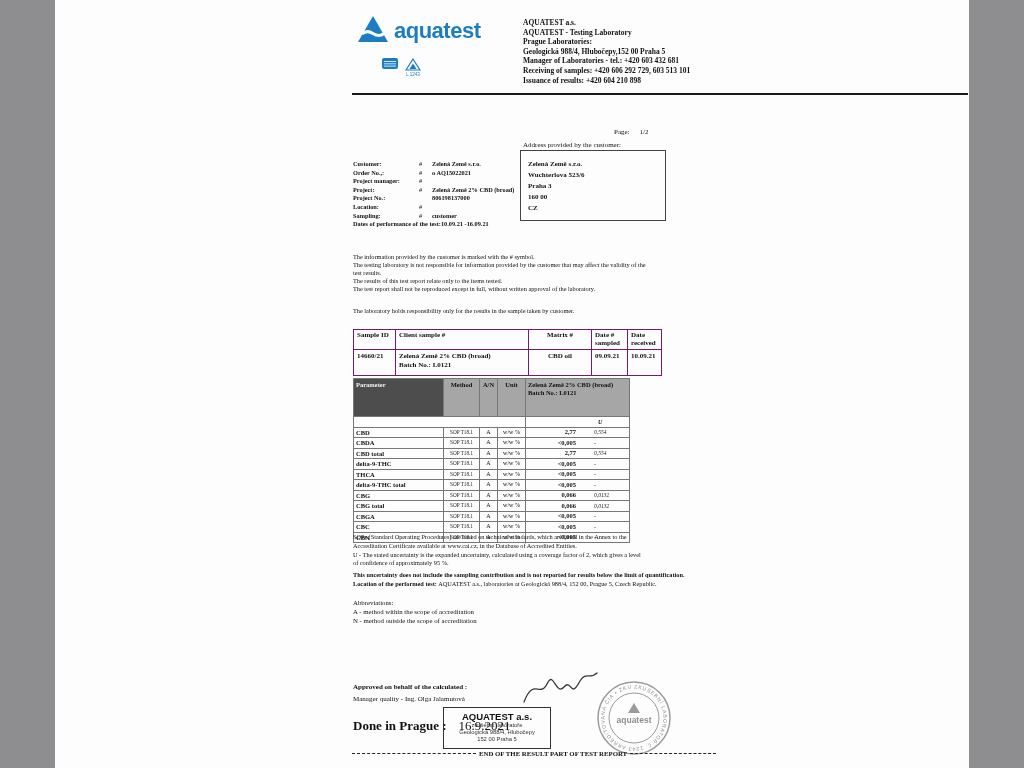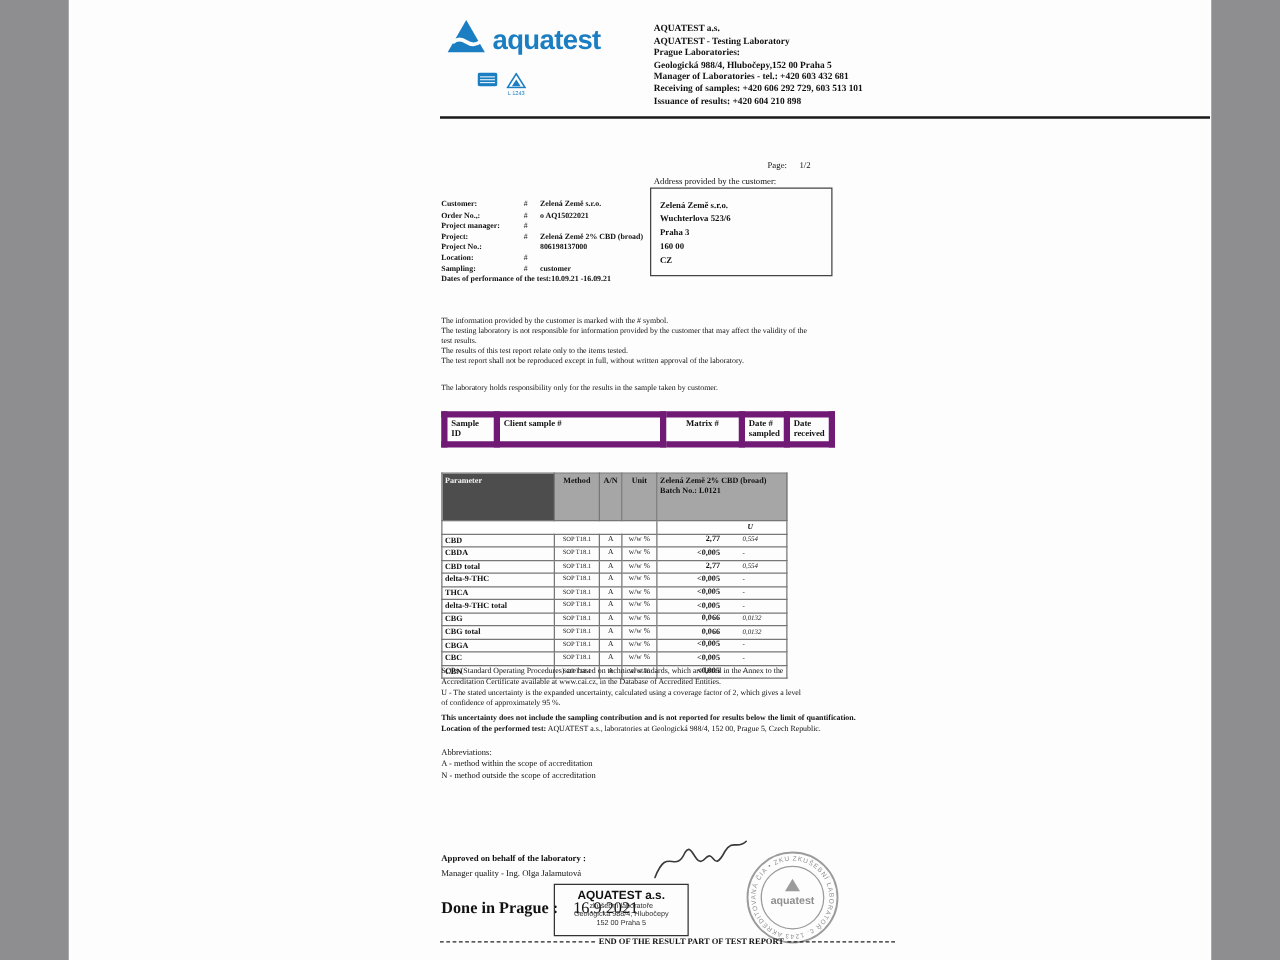--- a/index.html
+++ b/index.html
@@ -35,21 +35,21 @@
   .chash { width:13px; flex-shrink:0; }
   .cval { font-weight:bold; }
   .crow.long .clab { width:auto; }
   .crow.long .chash { width:0; }
 
   .disc { left:1px; top:253px; font-size:6.3px; line-height:8px; }
   .disc-final { left:1px; top:307px; font-size:6.3px; }
 
   table { border-collapse:collapse; table-layout:fixed; }
   .stable { left:1px; top:329px; }
-  .stable th, .stable td { border:5px solid #701a75; vertical-align:top; padding:2px 3px; text-align:left; }
+  .stable th, .stable td { border:1px solid #701a75; vertical-align:top; padding:2px 3px; text-align:left; }
   .stable th { font-size:7px; font-weight:bold; line-height:7.5px; height:18px; }
   .stable td { font-size:7px; font-weight:bold; line-height:8.5px; height:26px; }
   .stable .ctr { text-align:center; }
 
   .rtable { left:1px; top:378px; }
   .rtable th, .rtable td { border:1px solid #777; }
   .rtable th { background:#a6a6a6; font-weight:bold; font-size:6.5px; vertical-align:top; padding:2px; height:38px; line-height:7.5px; text-align:left; }
   .rtable th.hctr { text-align:center; }
   .rtable th.param { background:#4d4d4d; color:#f2f2f2; }
   .rtable td { font-size:6.5px; padding:0.5px 2px; height:9px; line-height:7.5px; }
@@ -210,20 +210,30 @@
         <th>Client sample #</th>
         <th class="ctr">Matrix #</th>
         <th>
               <div>Date    #</div>
               <div>sampled</div>
             </th>
         <th>
               <div>Date</div>
               <div>received</div>
             </th>
+      </tr>
+      <tr>
+        <td>14660/21</td>
+        <td>
+              <div>Zelená Země 2% CBD (broad)</div>
+              <div>Batch No.: L0121</div>
+            </td>
+        <td class="ctr">CBD oil</td>
+        <td>09.09.21</td>
+        <td>10.09.21</td>
       </tr>
     </tbody>
       </table>
 
     <table class="abs rtable">
       <colgroup>
           <col style="width:90px">
           <col style="width:36px">
           <col style="width:18px">
           <col style="width:28px">
@@ -332,21 +342,21 @@
       <div class="bold gap">This uncertainty does not include the sampling contribution and is not reported for results below the limit of quantification.</div>
       <div><span class="bold">Location of the performed test:</span><span> AQUATEST a.s., laboratories at Geologická 988/4, 152 00, Prague 5, Czech Republic.</span></div>
     </div>
 
     <div class="abs abbr">
       <div>Abbreviations:</div>
       <div>A - method within the scope of accreditation</div>
       <div>N - method outside the scope of accreditation</div>
     </div>
 
-    <div class="abs approved">Approved on behalf of the laboratory :</div>
+    <div class="abs approved">Approved on behalf of the calculated :</div>
     <div class="abs manager">Manager quality - Ing. Olga Jalamutová</div>
     <div class="abs done">
       <span class="dl">Done in Prague :</span><span class="dd">16.9.2021</span>
     </div>
 
     <div class="abs labbox">
       <div class="name">AQUATEST a.s.</div>
       <div class="sub">zkušební laboratoře</div>
       <div class="sub">Geologická 988/4, Hlubočepy</div>
       <div class="sub">152 00 Praha 5</div>

